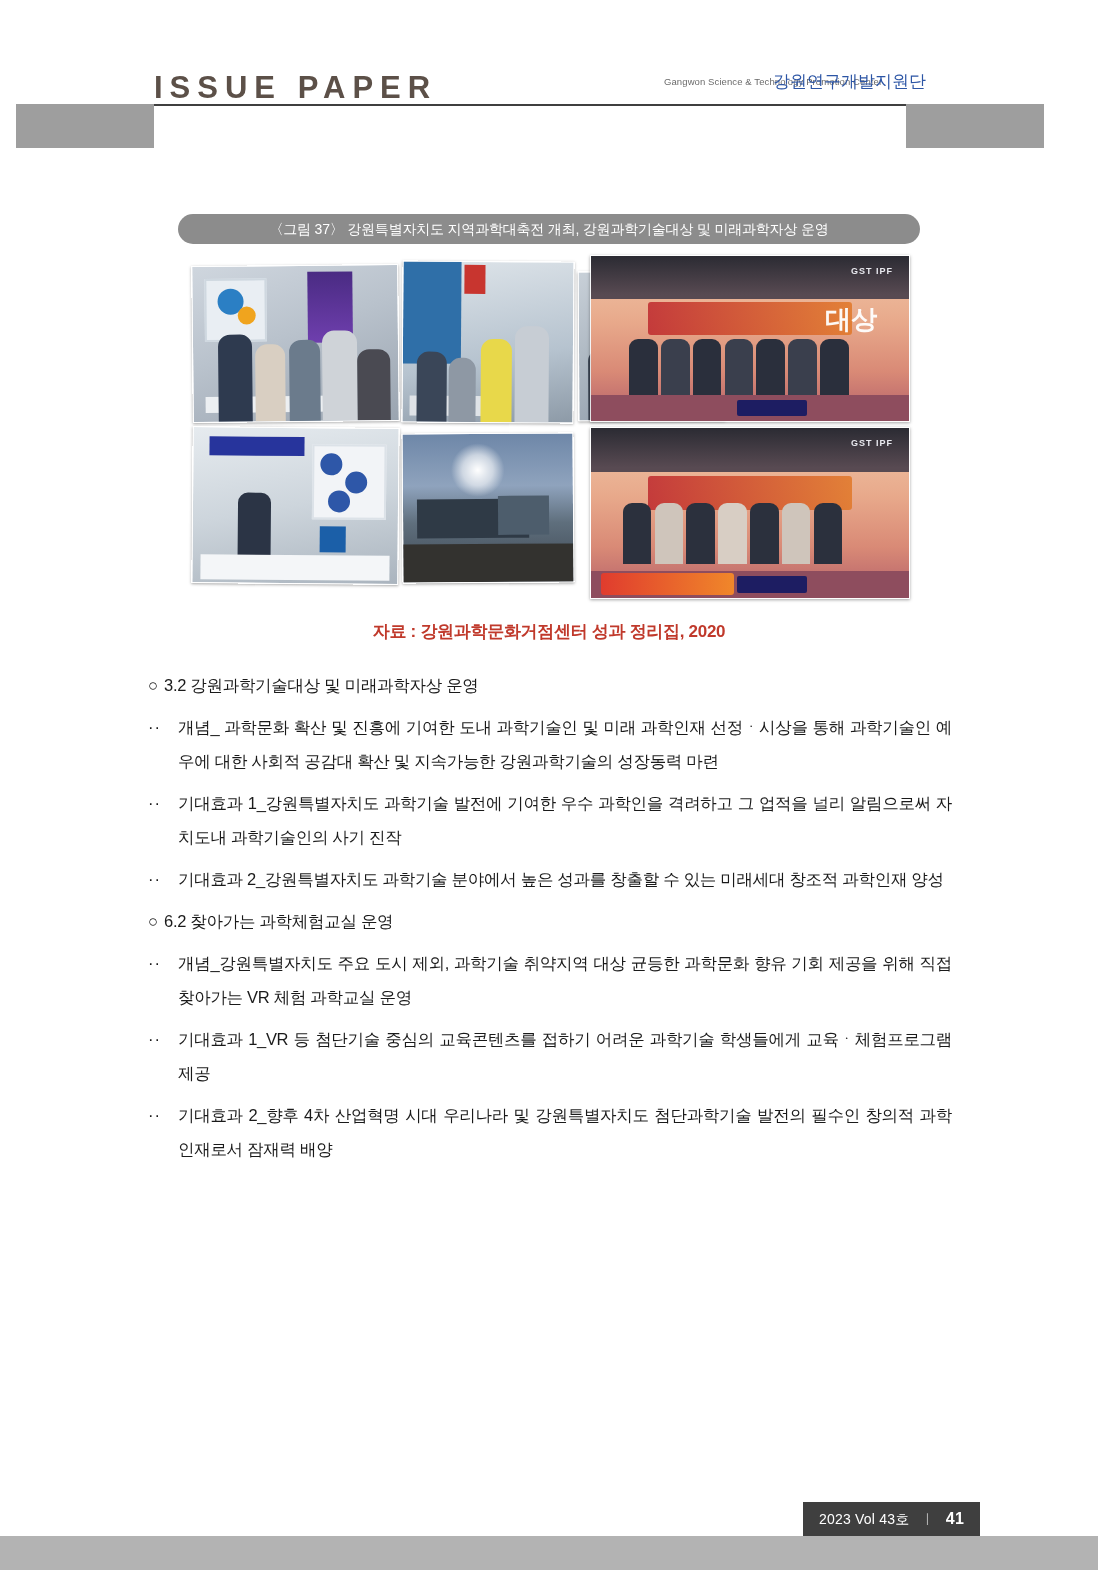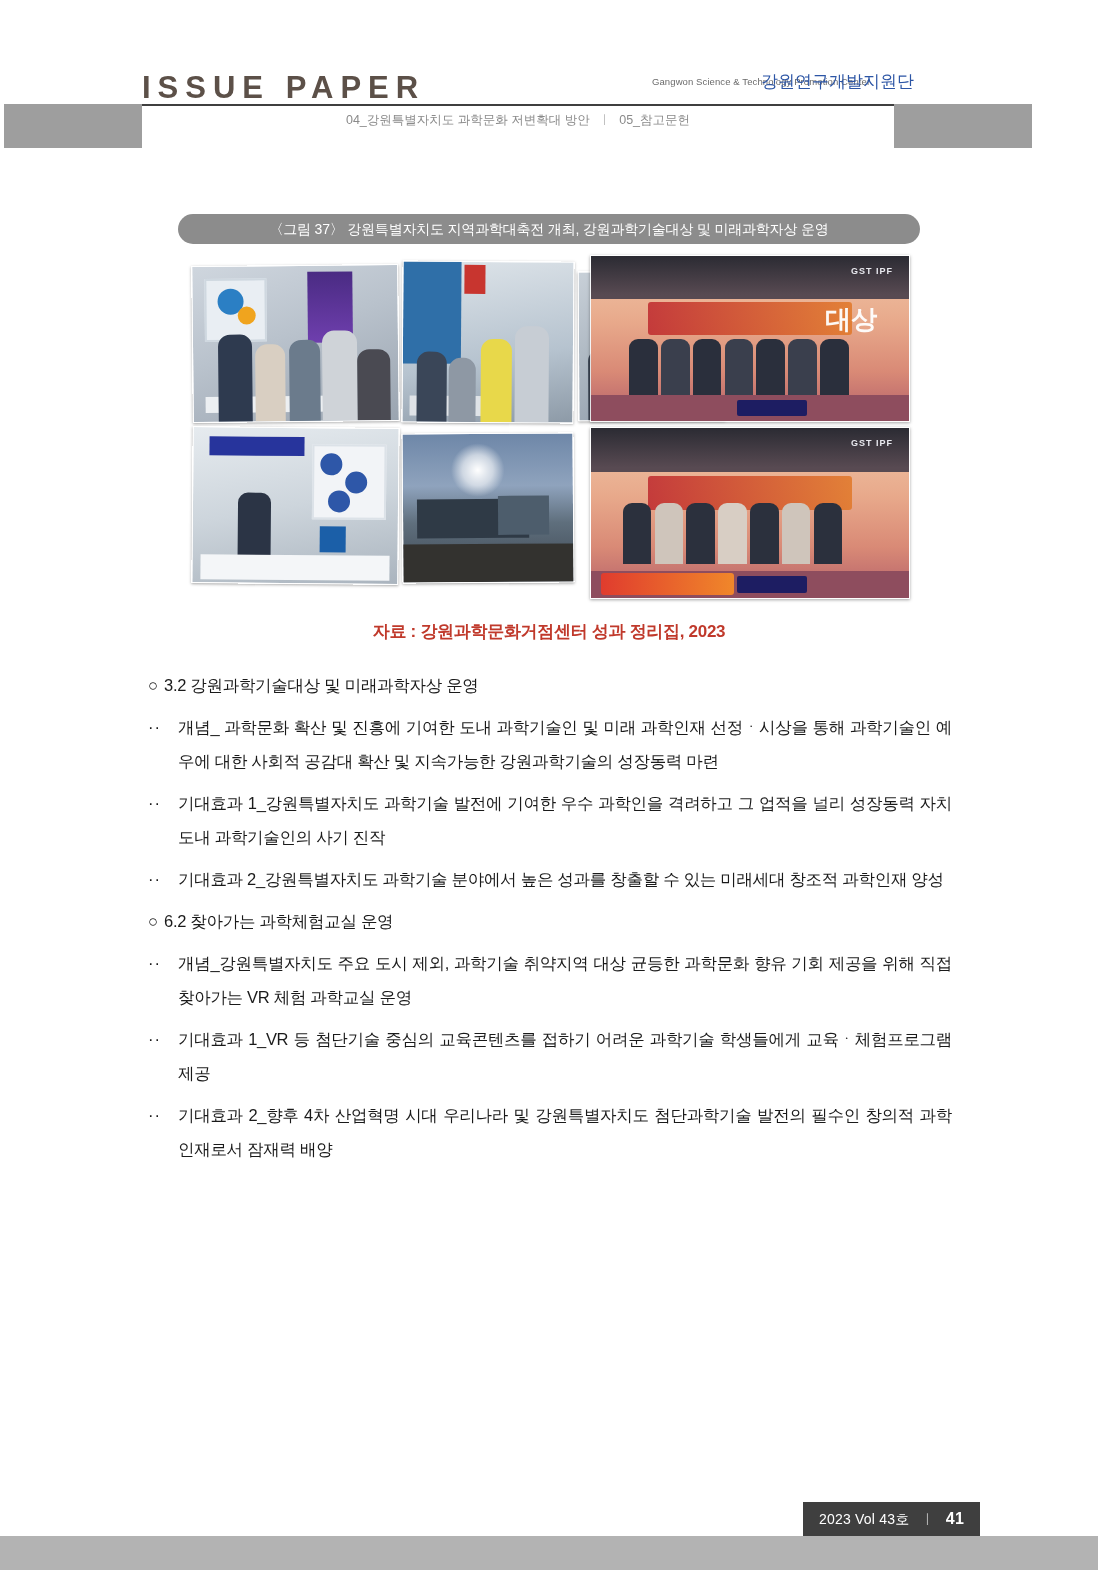--- a/index.html
+++ b/index.html
@@ -12,21 +12,21 @@
     background: #ffffff;
     font-family: "Liberation Sans", sans-serif;
     position: relative;
     overflow: hidden;
   }
 
   
   .header {
     position: absolute;
     top: 0;
-    left: 4px;
+    left: 16px;
     width: 1028px;
     height: 170px;
   }
   .header-title {
     position: absolute;
     left: 138px;
     top: 70px;
     font-size: 31px;
     font-weight: bold;
     letter-spacing: 7px;
@@ -285,25 +285,20 @@
 <div class="header">
   <div class="header-title">ISSUE PAPER</div>
   <div class="header-eng">Gangwon Science &amp; Technology Promotion Center</div>
   <div class="header-brand">강원연구개발지원단</div>
 
   <div class="header-bar-left"></div>
   <div class="header-bar-right"></div>
   <div class="header-rule"></div>
 
   <div class="header-nav">
-    <div>
-      <span>04_강원특별자치도 과학문화 저변확대 방안</span>
-      <span class="sep">ㅣ</span>
-      <span>05_참고문헌</span>
-    </div>
   </div>
 </div>
 
 <div class="figure-tag">〈그림 37〉 강원특별자치도 지역과학대축전 개최, 강원과학기술대상 및 미래과학자상 운영</div>
 
 <div class="collage">
 
   <div class="photo ph1">
     <div class="bg"></div>
       <div class="banner2"></div>
@@ -388,37 +383,37 @@
       <div class="person" style="left:60%; width:9%; height:36%; background:#cfc5bb; bottom:20%;"></div>
       <div class="person" style="left:70%; width:9%; height:36%; background:#2b303d; bottom:20%;"></div>
       <div class="floor"></div>
       <div class="ribbon"></div>
       <div class="ribbon2"></div>
     </div>
   </div>
 
 </div>
 
-<div class="source">자료 : 강원과학문화거점센터 성과 정리집, 2023</div>
+<div class="source">자료 : 강원과학문화거점센터 성과 정리집, 2020</div>
 
 <div class="body-text">
 
   <div class="l1">
     <span class="mark">○</span>
     <span>3.2 강원과학기술대상 및 미래과학자상 운영</span>
   </div>
 
   <div class="l2">
     <span class="mark">··</span>
     <p>개념_ 과학문화 확산 및 진흥에 기여한 도내 과학기술인 및 미래 과학인재 선정ㆍ시상을 통해 과학기술인 예우에 대한 사회적 공감대 확산 및 지속가능한 강원과학기술의 성장동력 마련</p>
   </div>
 
   <div class="l2">
     <span class="mark">··</span>
-    <p>기대효과 1_강원특별자치도 과학기술 발전에 기여한 우수 과학인을 격려하고 그 업적을 널리 성장동력 자치도내 과학기술인의 사기 진작</p>
+    <p>기대효과 1_강원특별자치도 과학기술 발전에 기여한 우수 과학인을 격려하고 그 업적을 널리 알림으로써 자치도내 과학기술인의 사기 진작</p>
   </div>
 
   <div class="l2">
     <span class="mark">··</span>
     <p>기대효과 2_강원특별자치도 과학기술 분야에서 높은 성과를 창출할 수 있는 미래세대 창조적 과학인재 양성</p>
   </div>
 
   <div class="l1">
     <span class="mark">○</span>
     <span>6.2 찾아가는 과학체험교실 운영</span>

